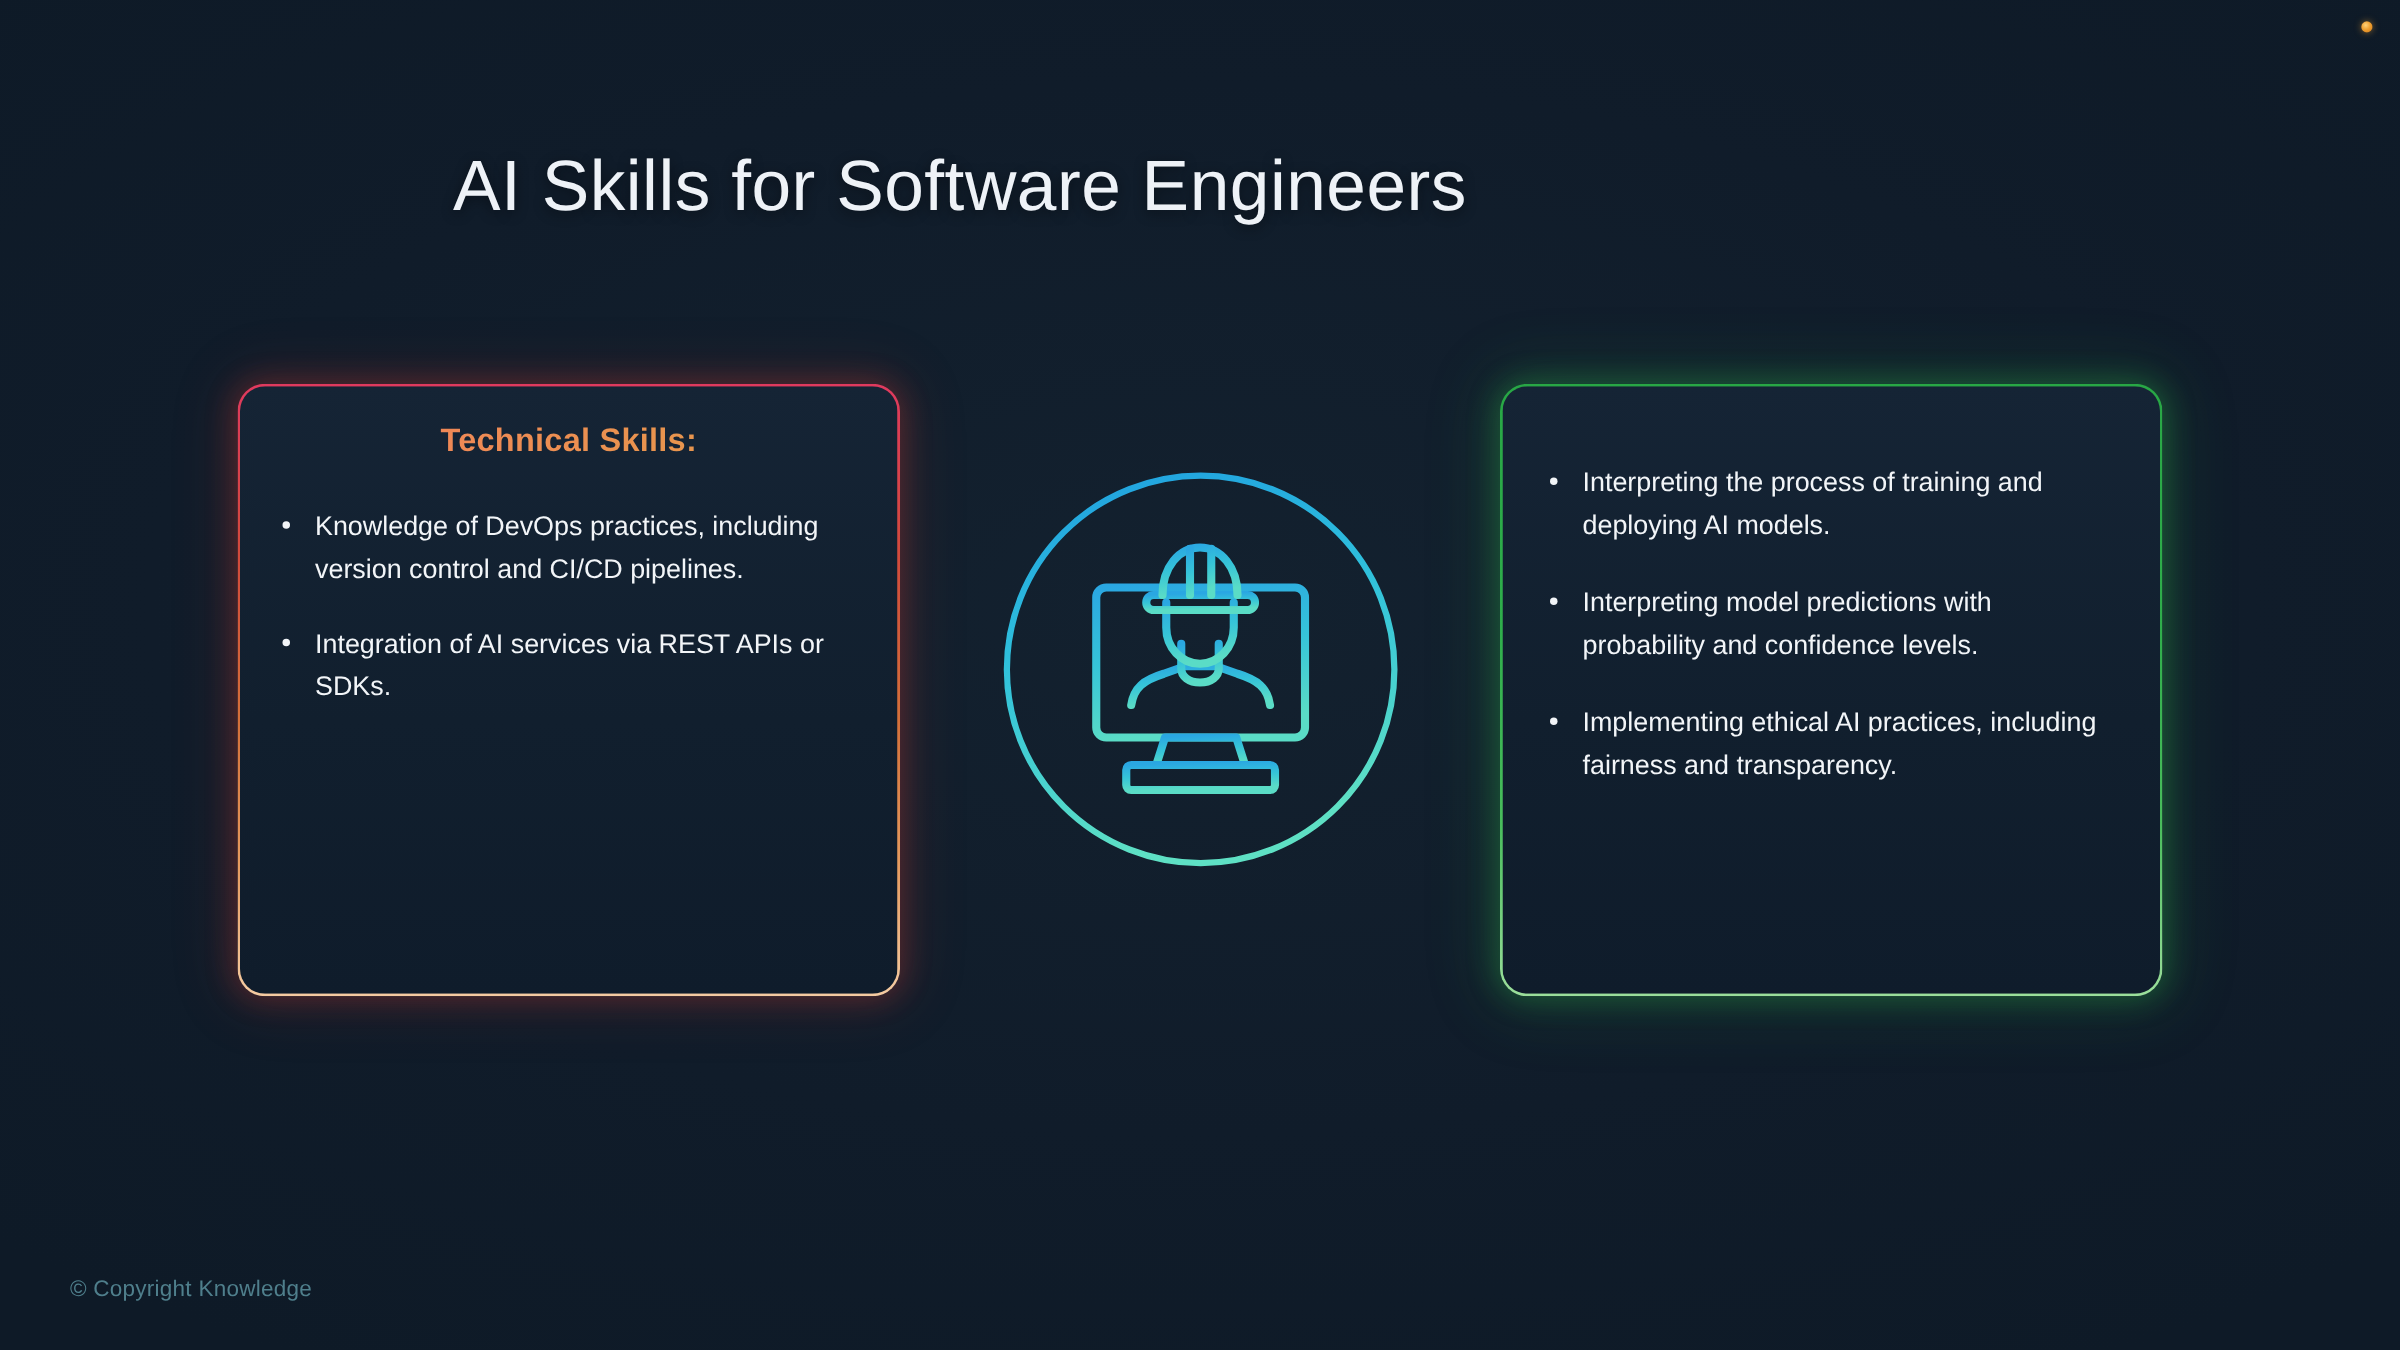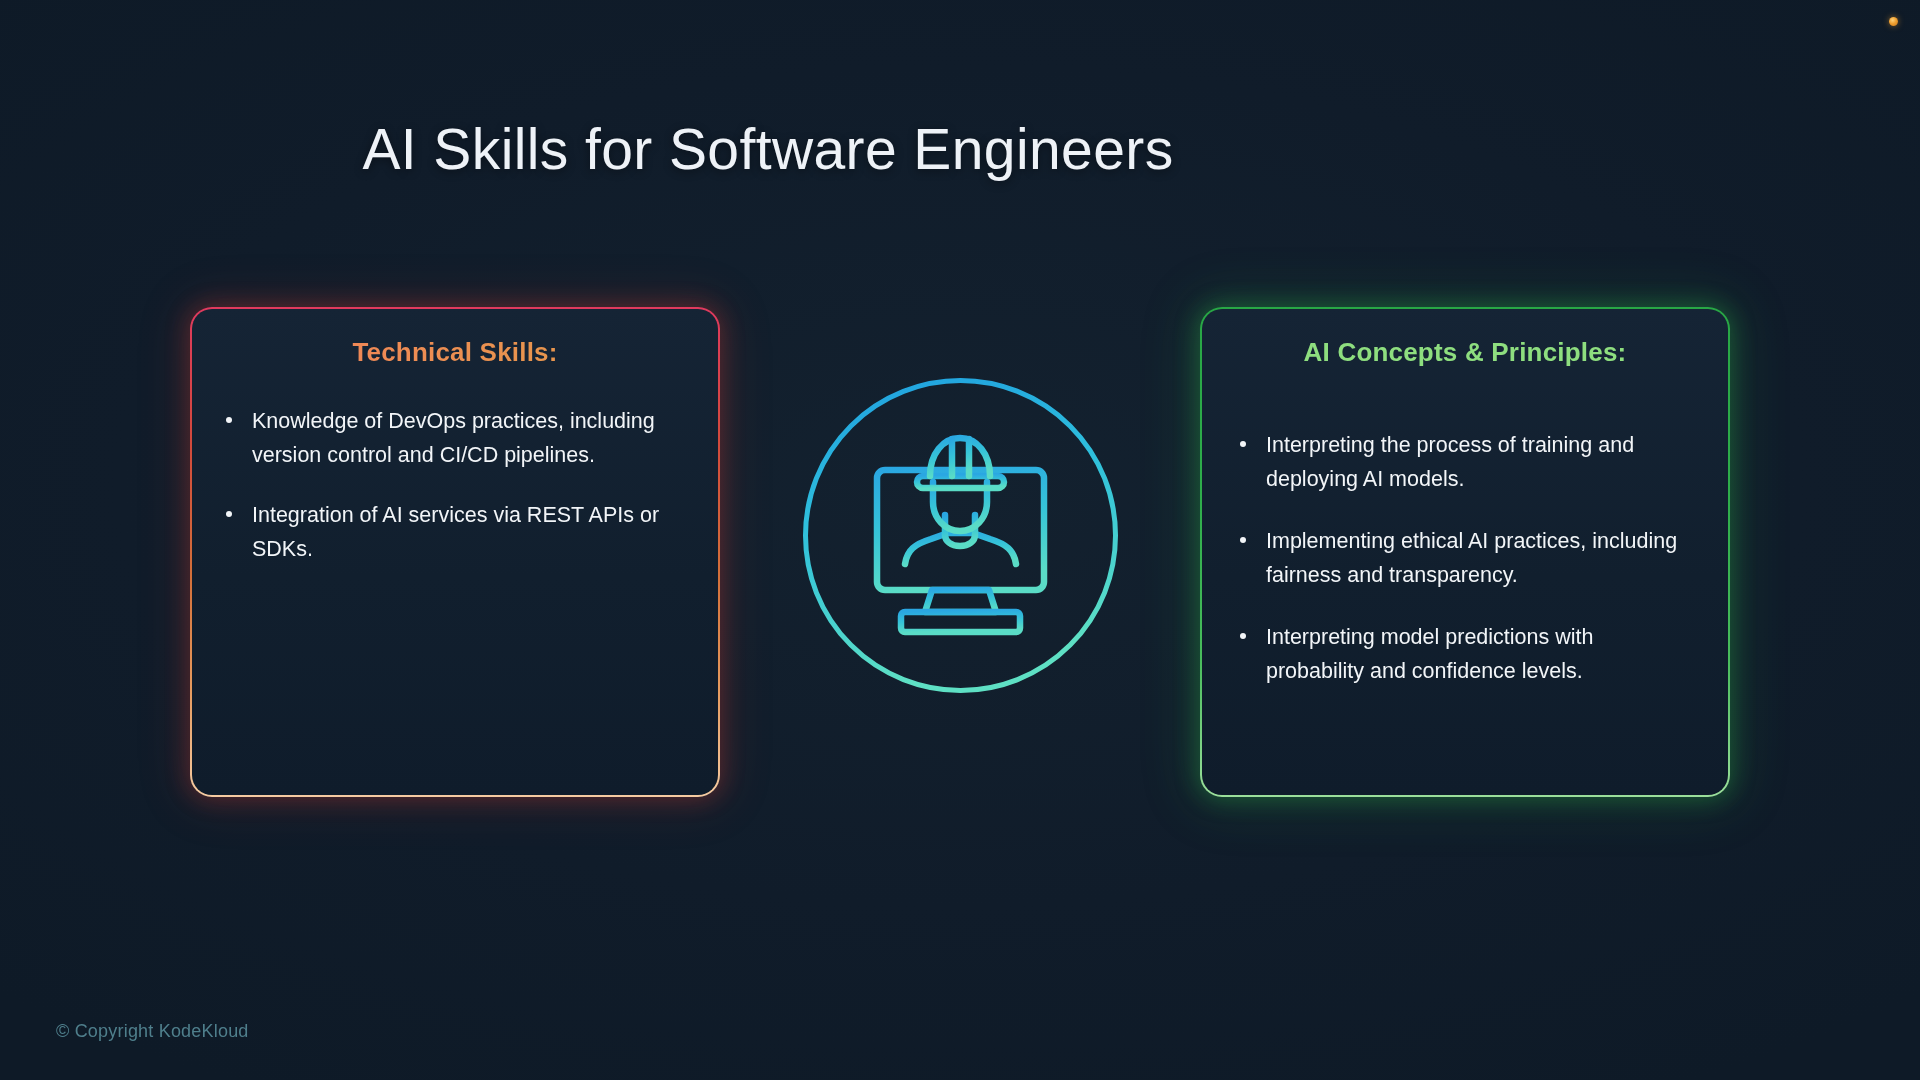--- a/index.html
+++ b/index.html
@@ -216,32 +216,31 @@
         <path d="M126 104 h75 a4 4 0 0 1 0 12 h-75 a4 4 0 0 1 0 -12 z"></path>
 
         <path d="M133 104 c0 -22 13 -38 30 -38 s30 16 30 38"></path>
 
         <path d="M155 67 v37 M172 67 v37"></path>
       </g>
     </svg>
   </div>
 
   <div class="card card-right">
-    <div class="card-heading heading-green">AI Concepts &amp; Principles:</div>
     <ul class="bullets">
       <li>
         <span class="dot"></span>
         <span>Interpreting the process of training and deploying AI models.</span>
       </li>
       <li>
         <span class="dot"></span>
+        <span>Interpreting model predictions with probability and confidence levels.</span>
+      </li>
+      <li>
+        <span class="dot"></span>
         <span>Implementing ethical AI practices, including fairness and transparency.</span>
-      </li>
-      <li>
-        <span class="dot"></span>
-        <span>Interpreting model predictions with probability and confidence levels.</span>
       </li>
     </ul>
   </div>
 
-  <div class="footer">© Copyright KodeKloud</div>
+  <div class="footer">© Copyright Knowledge</div>
 
 </div>
 
 </body></html>

